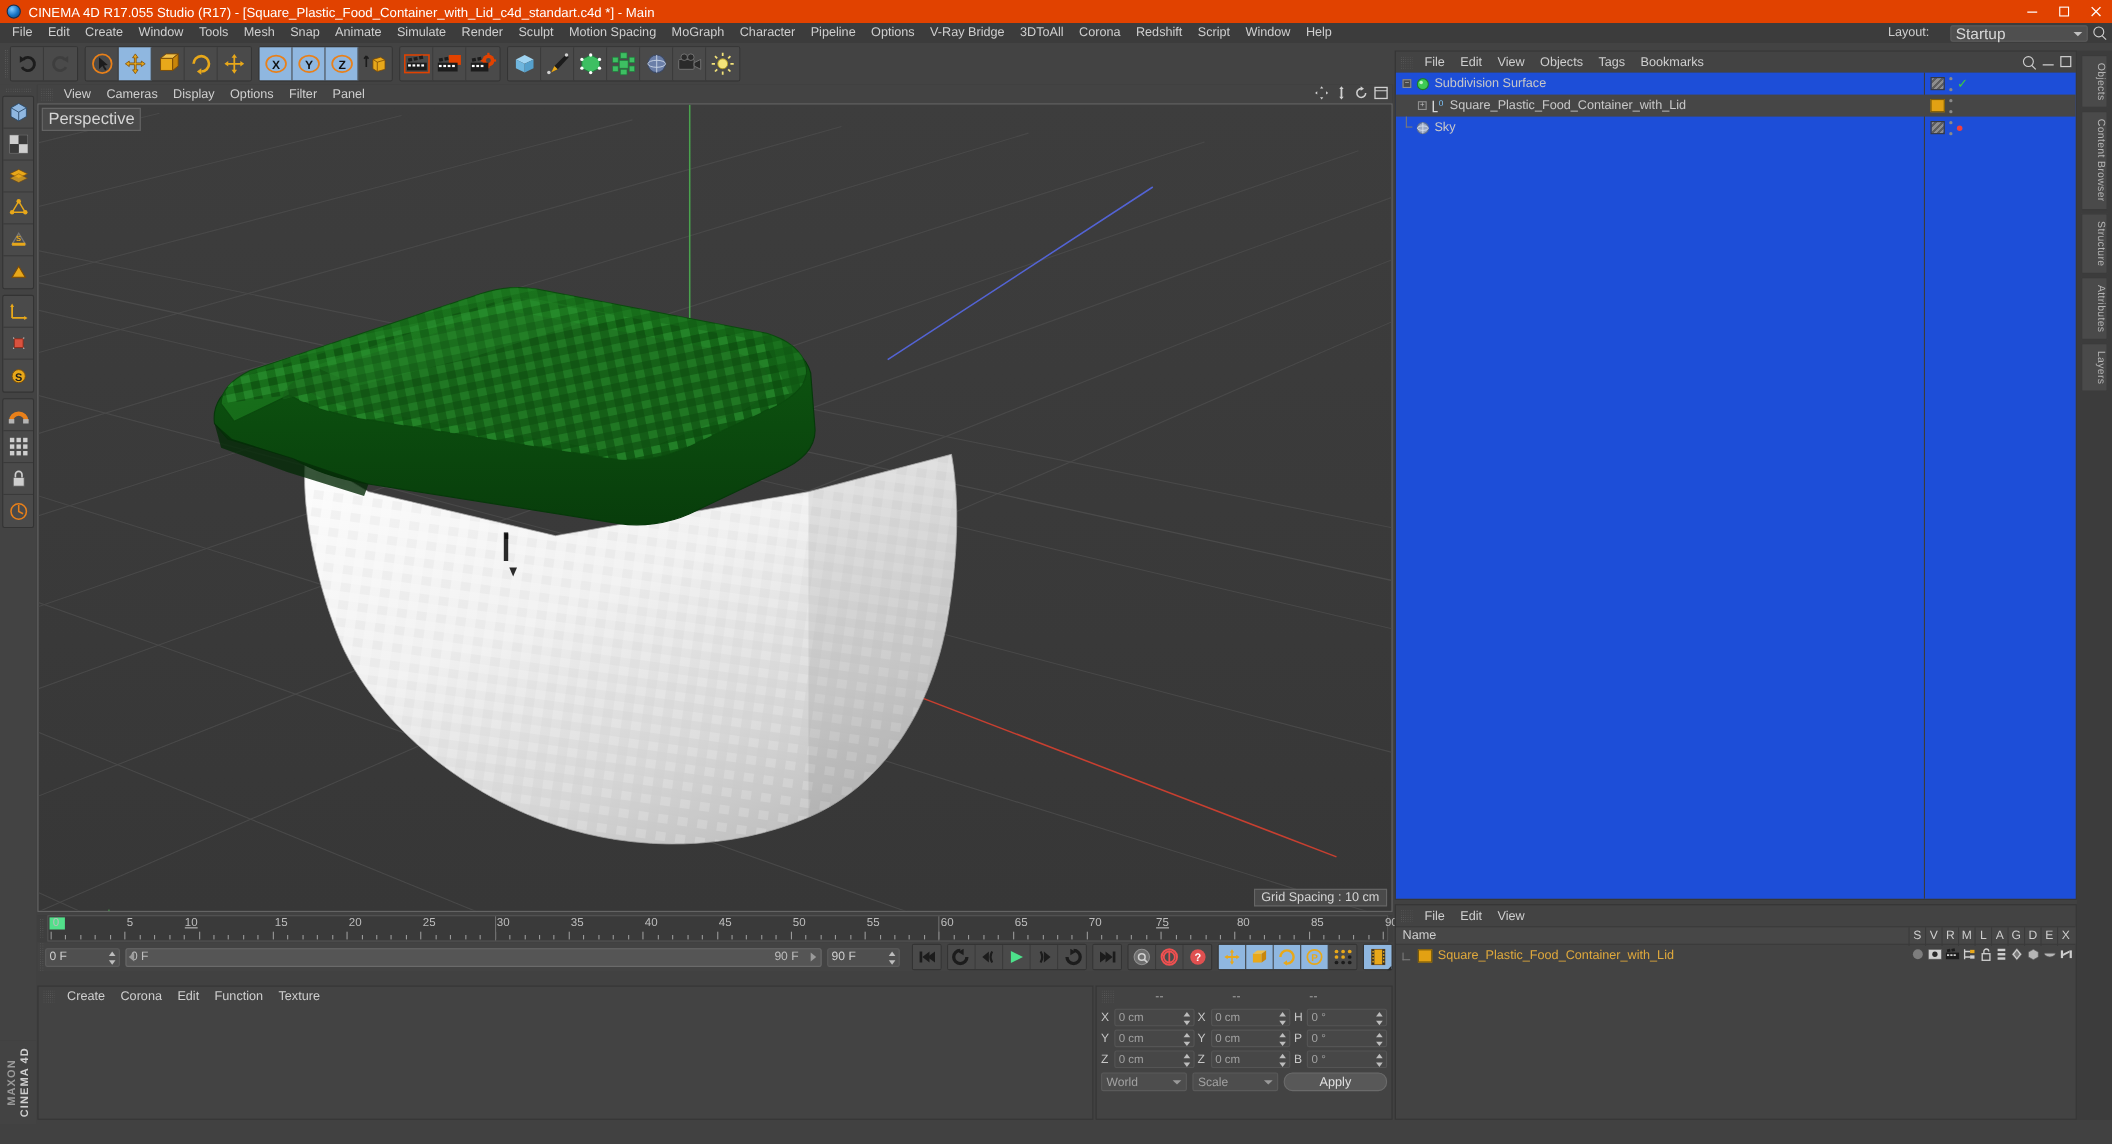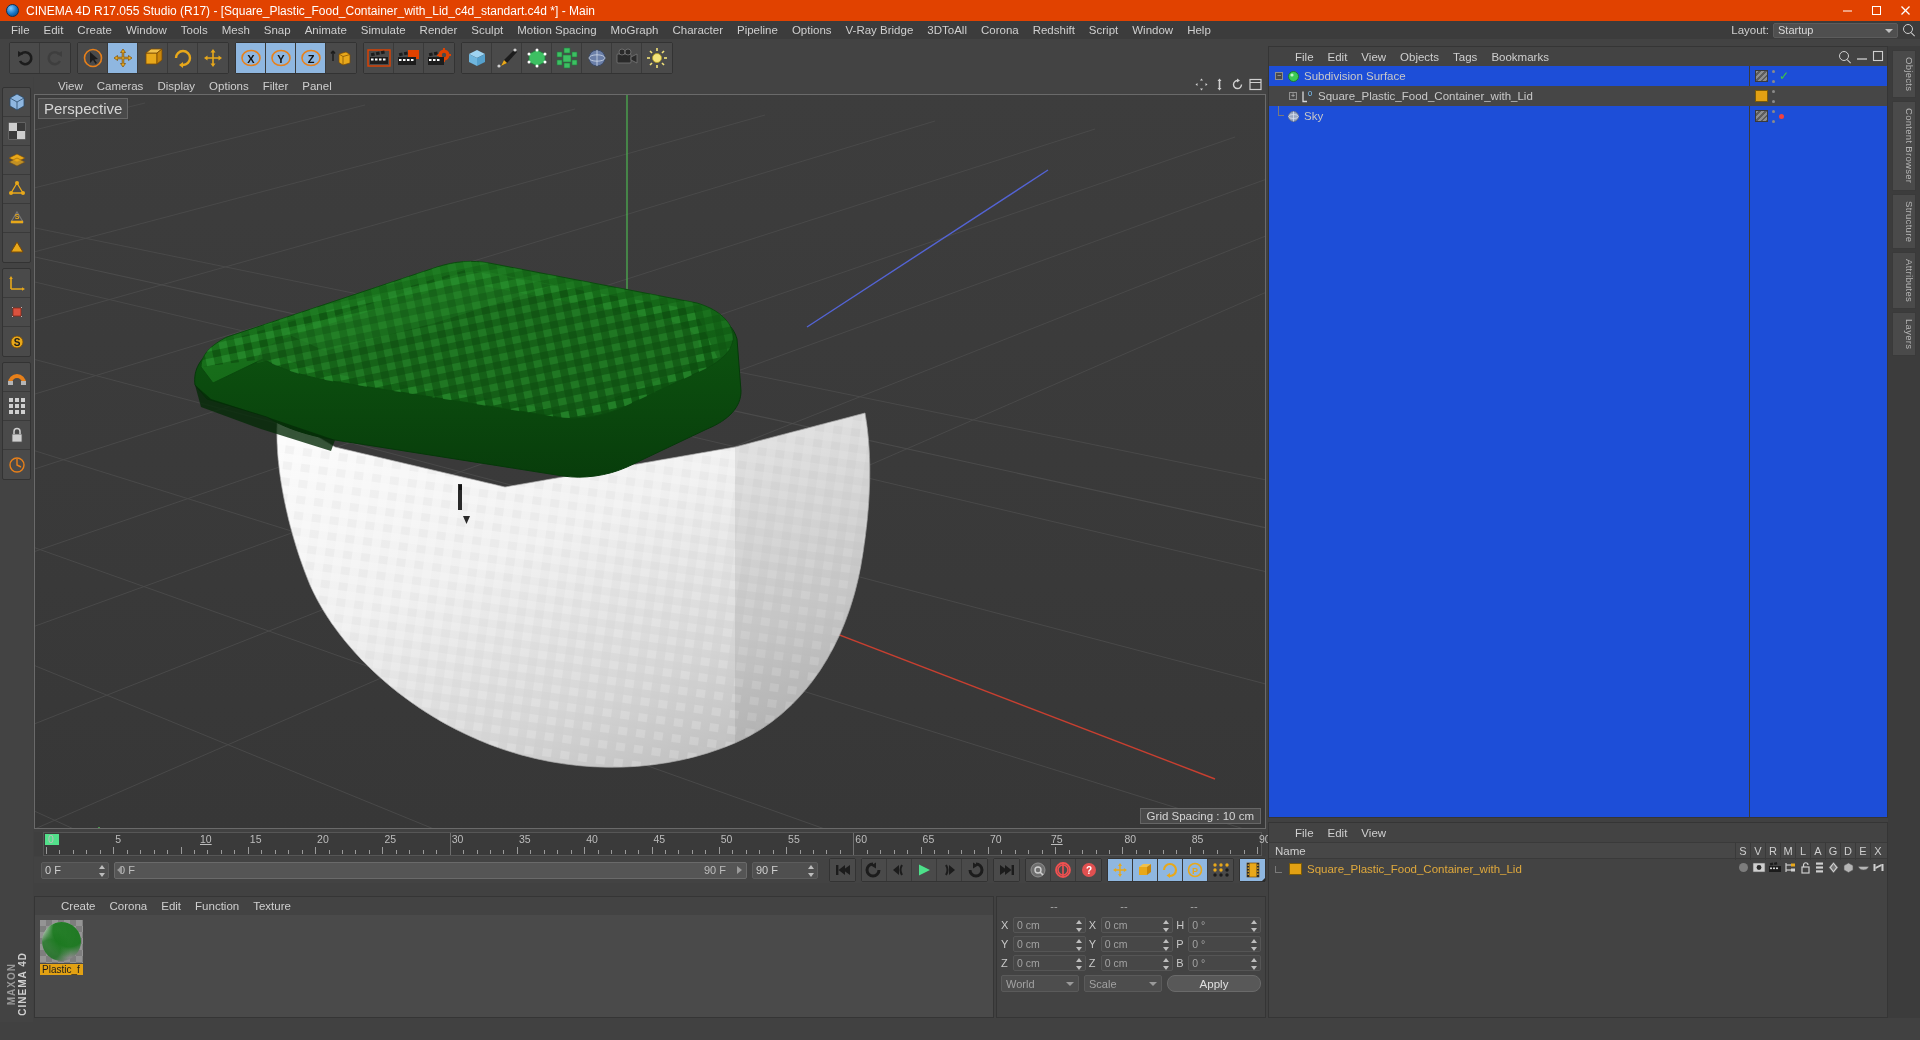--- a/index.html
+++ b/index.html
@@ -32,21 +32,21 @@
   
   .menubar {
     height:18px; background:#3c3c3c; display:flex; align-items:center;
     padding-left:4px; font-size:11.5px; color:#cfcfcf; position:relative;
   }
   .menubar .mi { padding:0 7px; height:18px; line-height:18px; white-space:nowrap; }
   .layoutbox { position:absolute; right:4px; top:0; height:18px; display:flex; align-items:center; gap:4px; }
   .layoutbox .lbl { font-size:11.5px; color:#cfcfcf; }
   .layout-select {
     width:125px;height:15px;background:#4f4f4f;border:1px solid #5c5c5c;border-radius:2px;
-    display:flex;align-items:center;padding:0 4px;font-size:11px;color:#d8d8d8;position:relative;
+    display:flex;align-items:center;padding:0 4px;font-size:14px;color:#d8d8d8;position:relative;margin-left:15px;
   }
   .layout-select .arrow{position:absolute;right:4px;top:5px;border-left:4px solid transparent;border-right:4px solid transparent;border-top:4px solid #c0c0c0;}
   .mag { width:14px;height:14px;position:relative; }
   .mag:after{content:"";position:absolute;left:1px;top:1px;width:8px;height:8px;border:1.4px solid #cfcfcf;border-radius:50%;}
   .mag:before{content:"";position:absolute;left:9px;top:9px;width:5px;height:1.4px;background:#cfcfcf;transform:rotate(45deg);transform-origin:left;}
 
   
   .toolbar { height:38px; background:#434343; display:flex; align-items:center; gap:0; padding-left:2px; position:relative;}
   .grip { width:7px;height:30px;display:flex;align-items:center;justify-content:center;flex:0 0 auto;}
   .grip i{display:block;width:4px;height:26px;
@@ -954,21 +954,21 @@
         <div class="tl-tick" style="left: 1118.81px; height: 4px;"></div>
         <div class="tl-tick" style="left: 1132.27px; height: 4px;"></div>
         <div class="tl-tick" style="left: 1145.72px; height: 7px;"></div>
         <div class="tl-tick" style="left: 1159.18px; height: 4px;"></div>
         <div class="tl-tick" style="left: 1172.63px; height: 4px;"></div>
         <div class="tl-tick" style="left: 1186.09px; height: 4px;"></div>
         <div class="tl-tick" style="left: 1199.54px; height: 4px;"></div>
         <div class="tl-tick" style="left: 1213px; height: 7px;"></div>
         <div class="tl-num" style="left: 4px;">0</div>
         <div class="tl-num" style="left: 71.2778px;">5</div>
-        <div class="tl-num" style="left: 156px; text-decoration: underline;">10</div>
+        <div class="tl-num" style="left: 124px; text-decoration: underline;">10</div>
         <div class="tl-num" style="left: 205.833px;">15</div>
         <div class="tl-num" style="left: 273.111px;">20</div>
         <div class="tl-num" style="left: 340.389px;">25</div>
         <div class="tl-num" style="left: 407.667px;">30</div>
         <div class="tl-num" style="left: 474.944px;">35</div>
         <div class="tl-num" style="left: 542.222px;">40</div>
         <div class="tl-num" style="left: 609.5px;">45</div>
         <div class="tl-num" style="left: 676.778px;">50</div>
         <div class="tl-num" style="left: 744.056px;">55</div>
         <div class="tl-num" style="left: 811.333px;">60</div>
@@ -1151,29 +1151,20 @@
 
   <div class="matmgr">
     <div class="mm-menubar" id="mmmenu">
         <span style="width: 11px; height: 12px; background-image: radial-gradient(rgb(94, 94, 94) 40%, transparent 41%); background-size: 2px 2px; margin: 0px 4px 0px 2px;"></span>
         <div class="mi">Create</div>
         <div class="mi">Corona</div>
         <div class="mi">Edit</div>
         <div class="mi">Function</div>
         <div class="mi">Texture</div>
       </div>
-    <div class="mm-body">
-      <div class="mat">
-        <div class="mat-thumb">
-          <div class="mat-sphere"></div>
-          <div class="mat-green"></div>
-        </div>
-        <div class="mat-name">Plastic_f</div>
-      </div>
-    </div>
   </div>
 
   <div class="coord">
     <div class="co-head">
       <span style="width:12px;height:12px;background-image:radial-gradient(#5e5e5e 40%,transparent 41%);background-size:2px 2px;margin:0 6px 0 2px;"></span>
       <span class="dd">--</span>
       <span class="dd">--</span>
       <span class="dd">--</span>
     </div>
     <div class="co-rows" id="corows">

